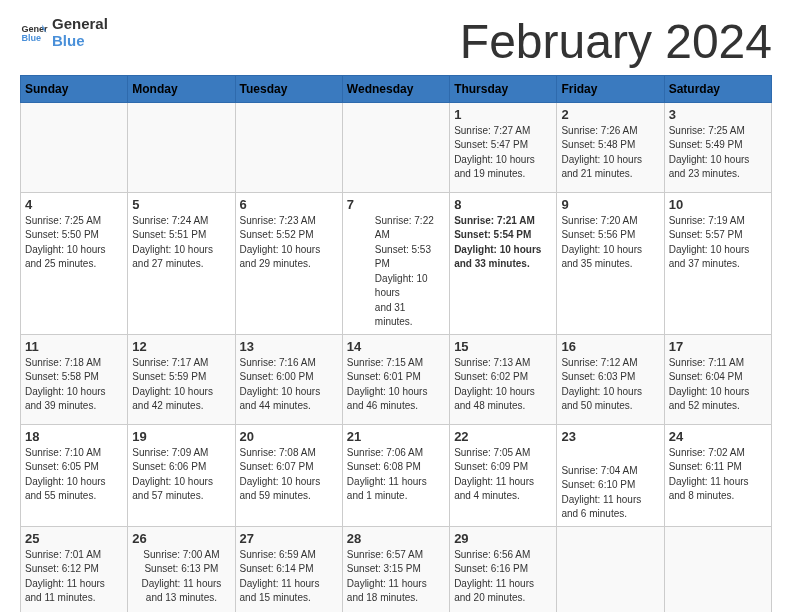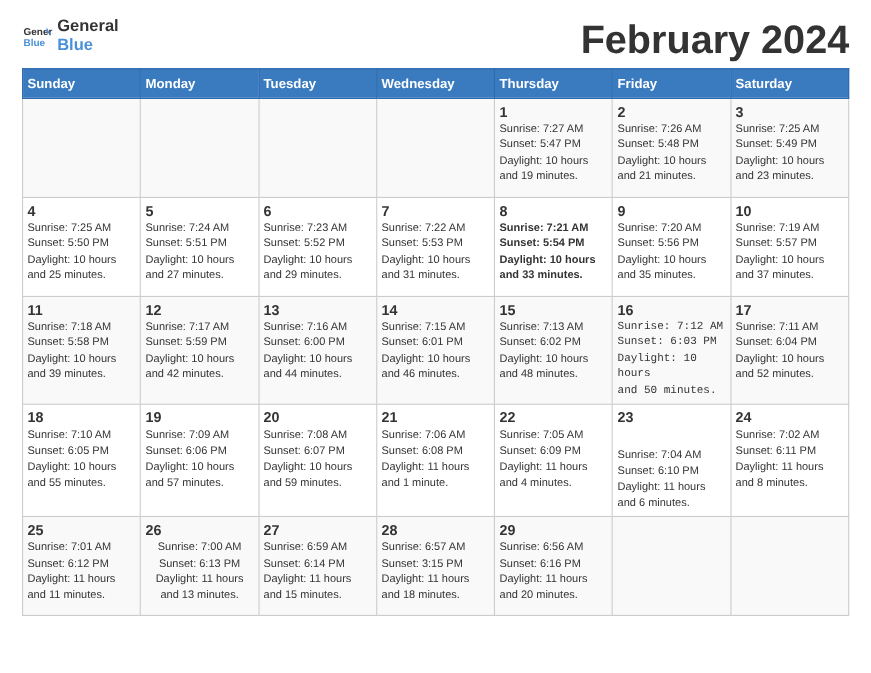--- a/index.html
+++ b/index.html
@@ -22,38 +22,38 @@
       gap: 4px;
     }
     .logo-icon {
       width: 28px;
       height: 28px;
     }
     .title-block {
       text-align: right;
     }
     .main-title {
-      font-size: 36px;
-      font-weight: bold;
+      font-size: 48px;
+      font-weight: normal;
       color: #333;
       line-height: 1.1;
     }
     .subtitle {
       font-size: 16px;
       color: #555;
     }
     table {
       width: 100%;
       border-collapse: collapse;
       table-layout: fixed;
       font-size: 11px;
     }
     thead tr th {
       background-color: #3a7abf;
-      color: #ffffff;
+      color: #000000;
       font-weight: bold;
       font-size: 12px;
       padding: 6px 4px;
       text-align: left;
       border: 1px solid #2e6aad;
     }
     tbody tr td {
       border: 1px solid #ccc;
       vertical-align: top;
       padding: 4px 4px;
@@ -153,21 +153,21 @@
         </td>
         <td>
           <span class="day-num">6</span>
           <div class="day-info" style="white-space: pre-line;">Sunrise: 7:23 AM
 Sunset: 5:52 PM
 Daylight: 10 hours
 and 29 minutes.</div>
         </td>
         <td>
           <span class="day-num">7</span>
-          <div class="day-info" style="white-space: pre-line;">Sunrise: 7:22 AM
+          <div class="day-info" style="white-space: pre-line; margin-left: 28px;">Sunrise: 7:22 AM
 Sunset: 5:53 PM
 Daylight: 10 hours
 and 31 minutes.</div>
         </td>
         <td>
           <span class="day-num">8</span>
           <div class="day-info" style="white-space: pre-line; font-weight: bold;">Sunrise: 7:21 AM
 Sunset: 5:54 PM
 Daylight: 10 hours
 and 33 minutes.</div>
@@ -218,21 +218,21 @@
         </td>
         <td>
           <span class="day-num">15</span>
           <div class="day-info" style="white-space: pre-line;">Sunrise: 7:13 AM
 Sunset: 6:02 PM
 Daylight: 10 hours
 and 48 minutes.</div>
         </td>
         <td>
           <span class="day-num">16</span>
-          <div class="day-info" style="white-space: pre-line; font-family: Liberation Mono, monospace;">Sunrise: 7:12 AM
+          <div class="day-info" style="white-space: pre-line;">Sunrise: 7:12 AM
 Sunset: 6:03 PM
 Daylight: 10 hours
 and 50 minutes.</div>
         </td>
         <td>
           <span class="day-num">17</span>
           <div class="day-info" style="white-space: pre-line;">Sunrise: 7:11 AM
 Sunset: 6:04 PM
 Daylight: 10 hours
 and 52 minutes.</div>

